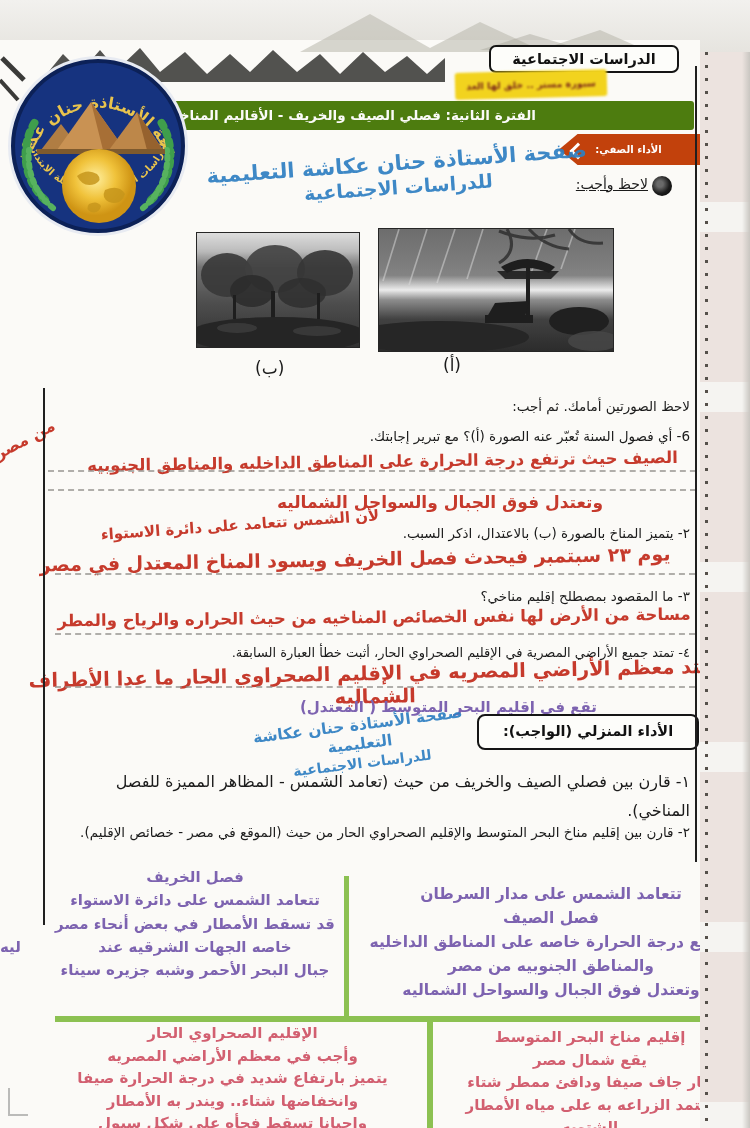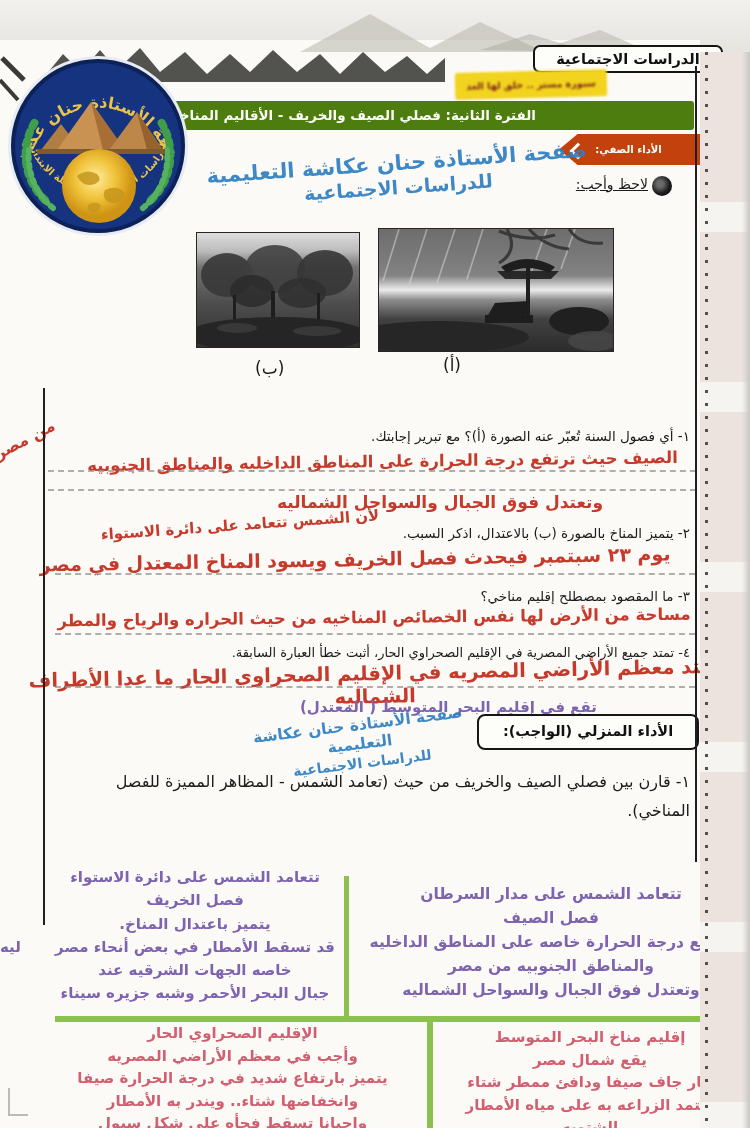--- a/index.html
+++ b/index.html
@@ -7,21 +7,21 @@
   .abs{position:absolute;}
   .paper{left:0;top:40px;width:700px;height:1088px;background:#fbfaf7;}
   .topband{left:0;top:0;width:750px;height:52px;background:linear-gradient(180deg,#f2f1ee 0%,#e6e4df 100%);}
   .printed{font-weight:normal;color:#1b1b1b;direction:rtl;text-align:right;}
   .red{color:#c63a2c;font-weight:bold;direction:rtl;}
   .purple{color:#7d63b0;font-weight:bold;direction:rtl;text-align:center;line-height:1.55;}
   .pink{color:#d25f70;font-weight:bold;direction:rtl;text-align:center;line-height:1.5;}
   .blue-mark{color:#2e7fc2;font-weight:bold;direction:rtl;text-align:center;line-height:1.25;opacity:.92;}
   .ansline{height:0;border-top:2px dashed #918f8a;opacity:.7;}
   .tab{border:2px solid #141414;border-radius:7px;background:#fdfdfa;color:#111;
-       font-weight:bold;font-size:14.5px;text-align:center;line-height:24px;margin-left:44px;}
+       font-weight:bold;font-size:14.5px;text-align:center;line-height:24px;}
   .banner{background:#4d7c0f;color:#fbfbf8;font-weight:bold;font-size:13.5px;
           line-height:29px;text-align:left;border-radius:3px;direction:rtl;}
   .ribbon{background:#c2410c;color:#fff;font-weight:bold;font-size:10px;line-height:31px;
           text-align:center;direction:rtl;clip-path:polygon(0 50%,13% 0,100% 0,100% 100%,13% 100%);}
   .chev{width:9px;height:9px;border-left:3px solid #fff;border-bottom:3px solid #fff;transform:rotate(45deg);}
   .hwbox{border:2.5px solid #151515;border-radius:8px;background:#fdfdfa;color:#111;
          font-weight:bold;font-size:14.5px;text-align:center;line-height:30px;direction:rtl;}
   .bullet{width:20px;height:20px;border-radius:50%;
           background:radial-gradient(circle at 40% 40%,#6a6a6a 0 18%,#1d1d1d 55%,#000 100%);}
   .greenline{background:#8cc152;}
@@ -160,21 +160,22 @@
         <rect x="106" y="86" width="48" height="8"></rect>
       </g>
       <ellipse cx="200" cy="92" rx="30" ry="14" fill="#26251f"></ellipse>
       <ellipse cx="60" cy="108" rx="90" ry="16" fill="#2c2a24"></ellipse>
       <ellipse cx="215" cy="112" rx="26" ry="10" fill="#5a4a2c" opacity="0.8"></ellipse>
     </svg>
   </div>
   <div class="abs printed" style="left:255px;top:358px;font-size:17px;">(ب)</div>
   <div class="abs printed" style="left:443px;top:355px;font-size:17px;">(أ)</div>
 
-  <div class="abs printed" style="left:52px;top:428px;width:638px;font-size:13.5px;">١- أي فصول السنة تُعبّر عنه الصورة (أ)؟ مع تبرير إجابتك.</div>
+  <div class="abs printed" style="left:52px;top:398px;width:638px;font-size:13.5px;">لاحظ الصورتين أمامك. ثم أجب:</div>
+  <div class="abs printed" style="left:52px;top:428px;width:638px;font-size:13.5px;">6- أي فصول السنة تُعبّر عنه الصورة (أ)؟ مع تبرير إجابتك.</div>
 
   <div class="abs red" style="left:25px;top:452px;width:715px;font-size:16.5px;text-align:center;transform:rotate(-0.8deg);">الصيف حيث ترتفع درجة الحرارة على المناطق الداخليه والمناطق الجنوبيه</div>
   <div class="abs red" style="left:-8px;top:430px;font-size:16px;transform:rotate(-28deg);">من مصر</div>
   <div class="abs ansline" style="left:48px;top:470px;width:688px;"></div>
   <div class="abs ansline" style="left:48px;top:489px;width:648px;"></div>
   <div class="abs red" style="left:180px;top:492px;width:520px;font-size:17px;text-align:center;">وتعتدل فوق الجبال والسواحل الشماليه</div>
 
   <div class="abs printed" style="left:330px;top:525px;width:360px;font-size:13.5px;">٢- يتميز المناخ بالصورة (ب) بالاعتدال، اذكر السبب.</div>
   <div class="abs red" style="left:45px;top:516px;width:390px;font-size:15px;transform:rotate(-4deg);text-align:center;">لأن الشمس تتعامد على دائرة الاستواء</div>
   <div class="abs red" style="left:0px;top:548px;width:710px;font-size:19px;text-align:center;transform:rotate(-1deg);">يوم ٢٣ سبتمبر فيحدث فصل الخريف ويسود المناخ المعتدل في مصر</div>
@@ -191,28 +192,28 @@
 
   <div class="abs hwbox" style="left:477px;top:714px;width:218px;height:32px;">
     <span>الأداء المنزلي (الواجب):</span>
   </div>
   <div class="abs blue-mark" style="left:230px;top:716px;width:260px;transform:rotate(-7deg);">
     <div style="font-size:15.5px;">صفحة الأستاذة حنان عكاشة التعليمية</div>
     <div style="font-size:14px;">للدراسات الاجتماعية</div>
   </div>
 
   <div class="abs printed" style="left:68px;top:768px;width:622px;font-size:16px;line-height:1.8;">١- قارن بين فصلي الصيف والخريف من حيث (تعامد الشمس - المظاهر المميزة للفصل المناخي).</div>
+  <div class="abs printed" style="left:68px;top:820px;width:622px;font-size:13.5px;line-height:1.8;">٢- قارن بين إقليم مناخ البحر المتوسط والإقليم الصحراوي الحار من حيث (الموقع في مصر - خصائص الإقليم).</div>
 
   <div class="abs vline" style="left:43px;top:388px;width:2px;height:537px;"></div>
   <div class="abs vline" style="left:695px;top:66px;width:2px;height:796px;"></div>
 
   <div class="abs purple" style="left:50px;top:866px;width:290px;font-size:15px;">
+    <div>فصل الخريف</div>
     <div>تتعامد الشمس على دائرة الاستواء</div>
-    <div>فصل الخريف</div>
-    <div>يتميز باعتدال المناخ.</div>
     <div>قد تسقط الأمطار في بعض أنحاء مصر</div>
     <div>خاصه الجهات الشرقيه عند</div>
     <div>جبال البحر الأحمر وشبه جزيره سيناء</div>
   </div>
   <div class="abs purple" style="left:0px;top:936px;font-size:15px;">ليه</div>
   <div class="abs purple" style="left:357px;top:882px;width:388px;font-size:15.5px;">
     <div>تتعامد الشمس على مدار السرطان</div>
     <div>فصل الصيف</div>
     <div>ترتفع درجة الحرارة خاصه على المناطق الداخليه</div>
     <div>والمناطق الجنوبيه من مصر</div>

